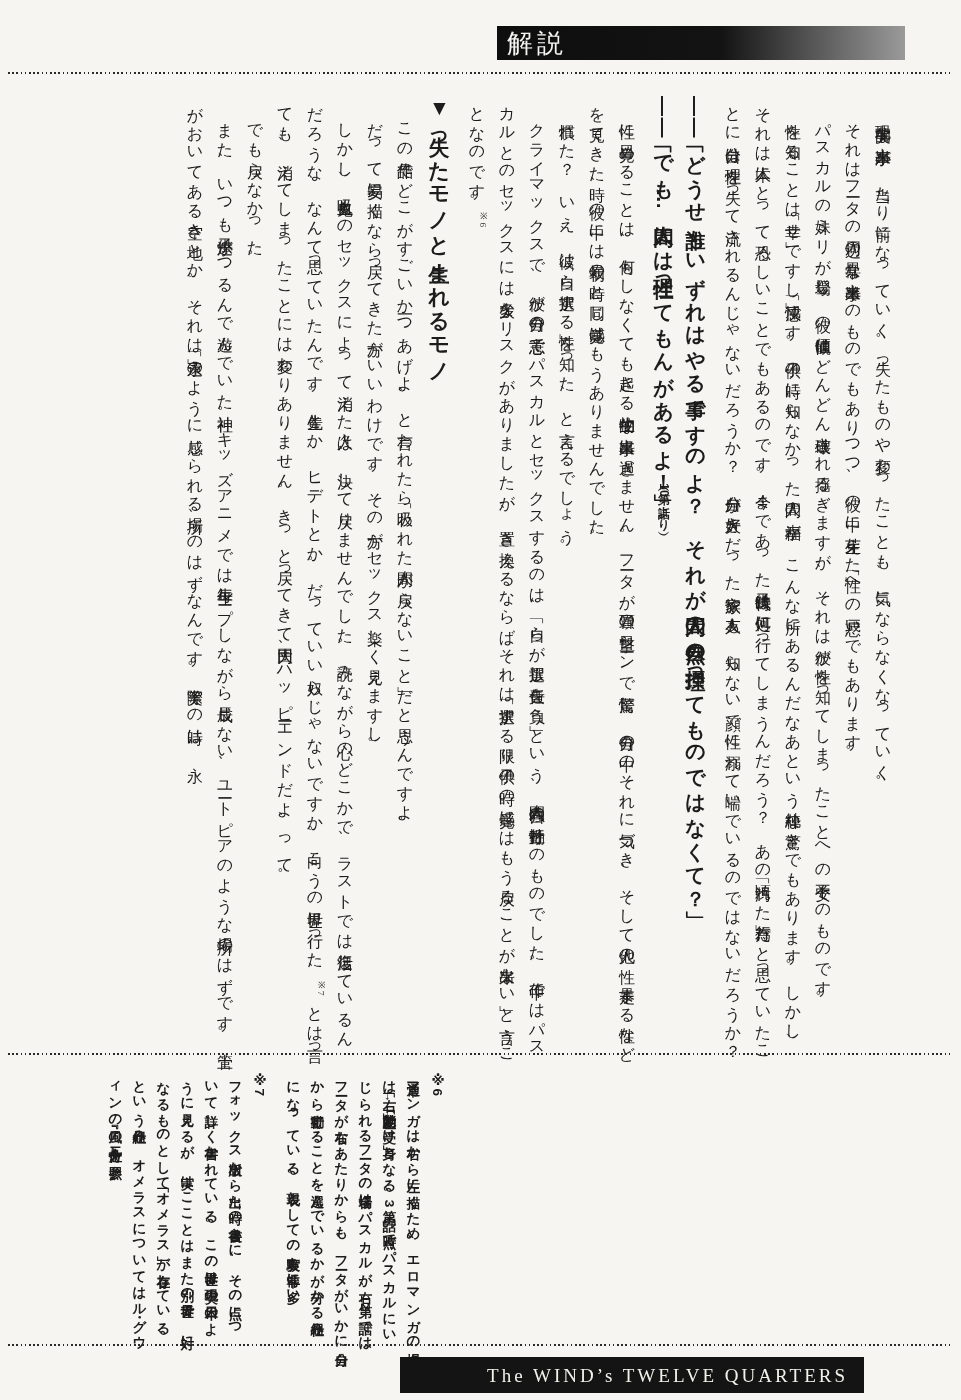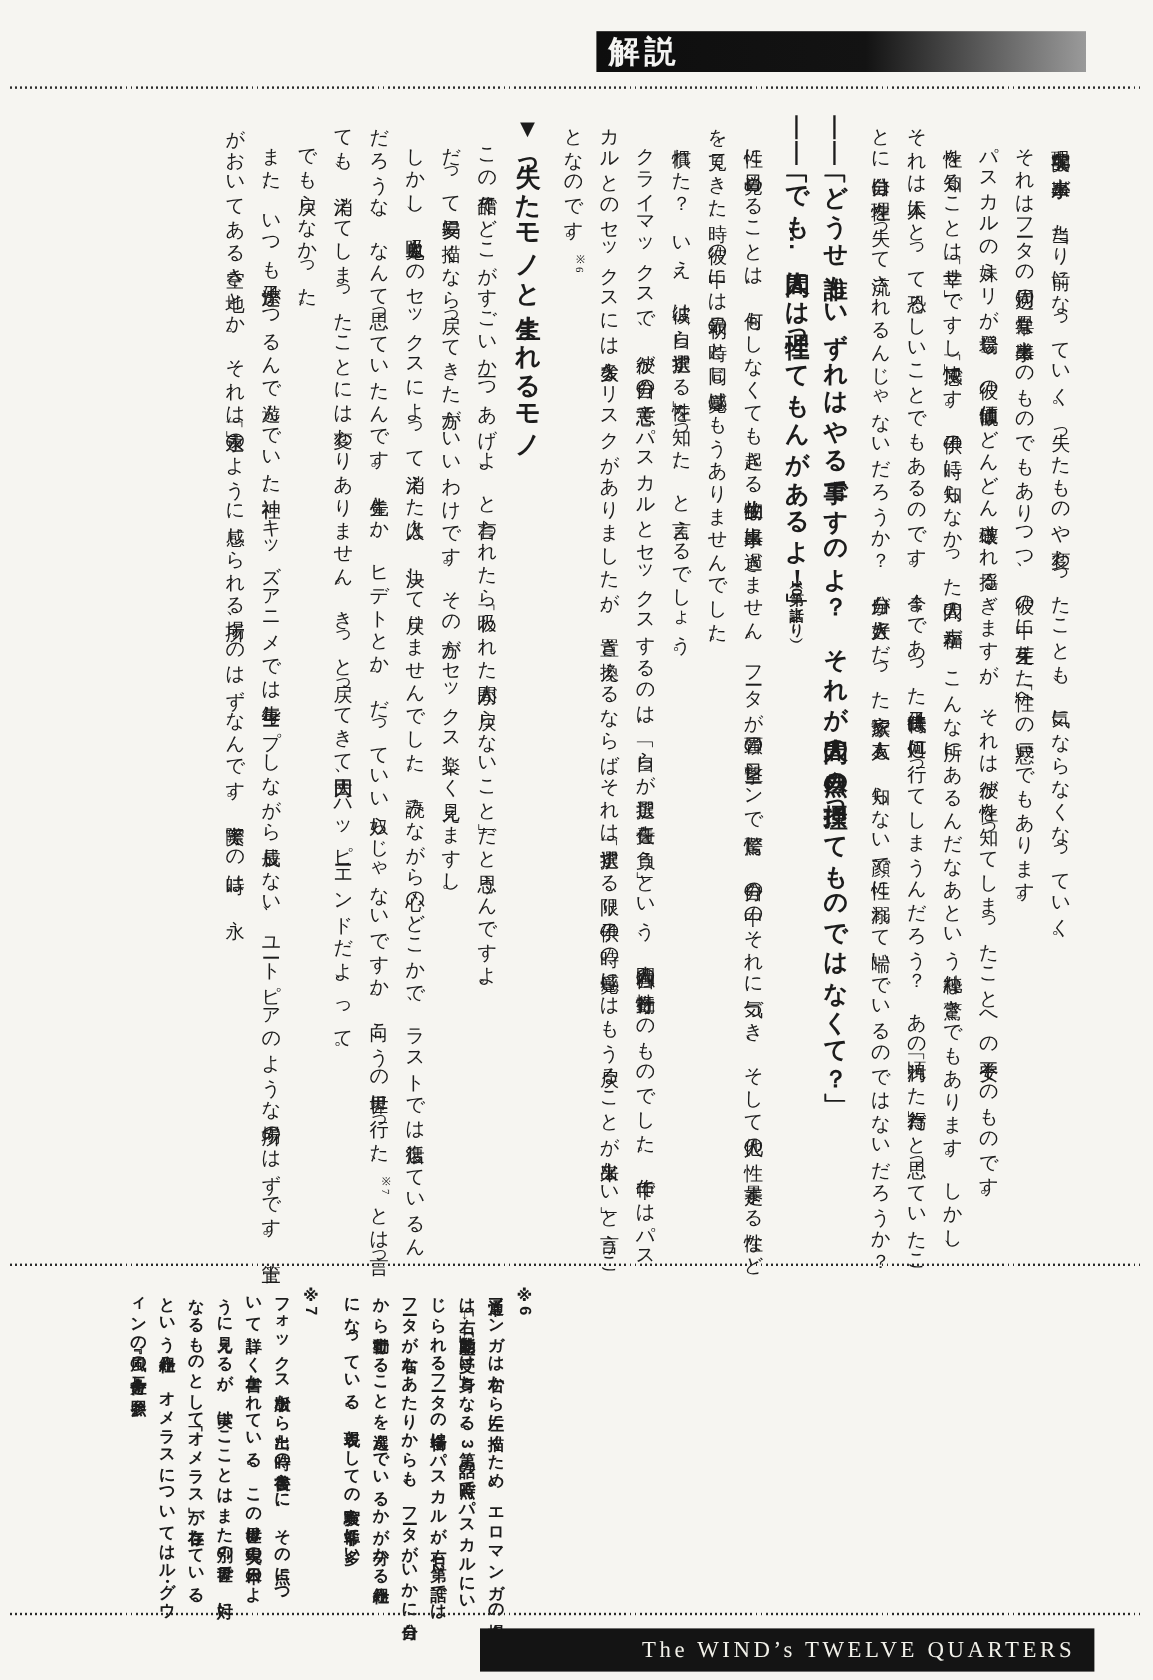--- a/index.html
+++ b/index.html
@@ -12,21 +12,21 @@
   .page{position:absolute;inset:0;}
 
   
   .header-bar{
     position:absolute;left:497px;top:26px;width:408px;height:34px;
     background:linear-gradient(to right,#0e0e0e 0%,#131313 55%,#9a9a9a 100%);
     display:flex;align-items:center;
   }
   .header-title{
     color:#f4f4f2;font-family:"Liberation Sans","DejaVu Sans",sans-serif;
-    font-weight:700;font-size:26px;letter-spacing:4px;padding-left:10px;line-height:1;
+    font-weight:400;font-size:26px;letter-spacing:4px;padding-left:10px;line-height:1;
   }
 
   
   .rule{
     position:absolute;left:8px;right:10px;height:2px;
     background:repeating-linear-gradient(to right,#2a2a2a 0 1.6px,transparent 1.6px 4.2px);
   }
   .rule-top{top:72px;}
   .rule-fn-top{top:1053px;}
   .rule-fn-bottom{top:1344px;}
@@ -60,21 +60,21 @@
     position:absolute;top:1072px;right:512px;width:400px;height:272px;
     font-family:"Liberation Sans","DejaVu Sans",sans-serif;
     font-weight:600;font-size:13.5px;line-height:24px;letter-spacing:0.5px;
   }
   .fn p{margin:0;text-indent:0;}
   .fn-label{font-weight:700;}
   .fn + .fn{margin-block-start:10px;}
 
   
   .footer-bar{
-    position:absolute;left:400px;top:1357px;width:512px;height:36px;
+    position:absolute;left:400px;top:1357px;width:464px;height:36px;
     background:#141414;
     display:flex;align-items:center;justify-content:flex-end;
   }
   .footer-title{
     color:#f2f1ea;font-family:"Liberation Serif","DejaVu Serif",serif;
     font-size:19px;letter-spacing:3px;padding-right:16px;line-height:1;white-space:nowrap;
   }
 </style>
 </head>
 <body>

